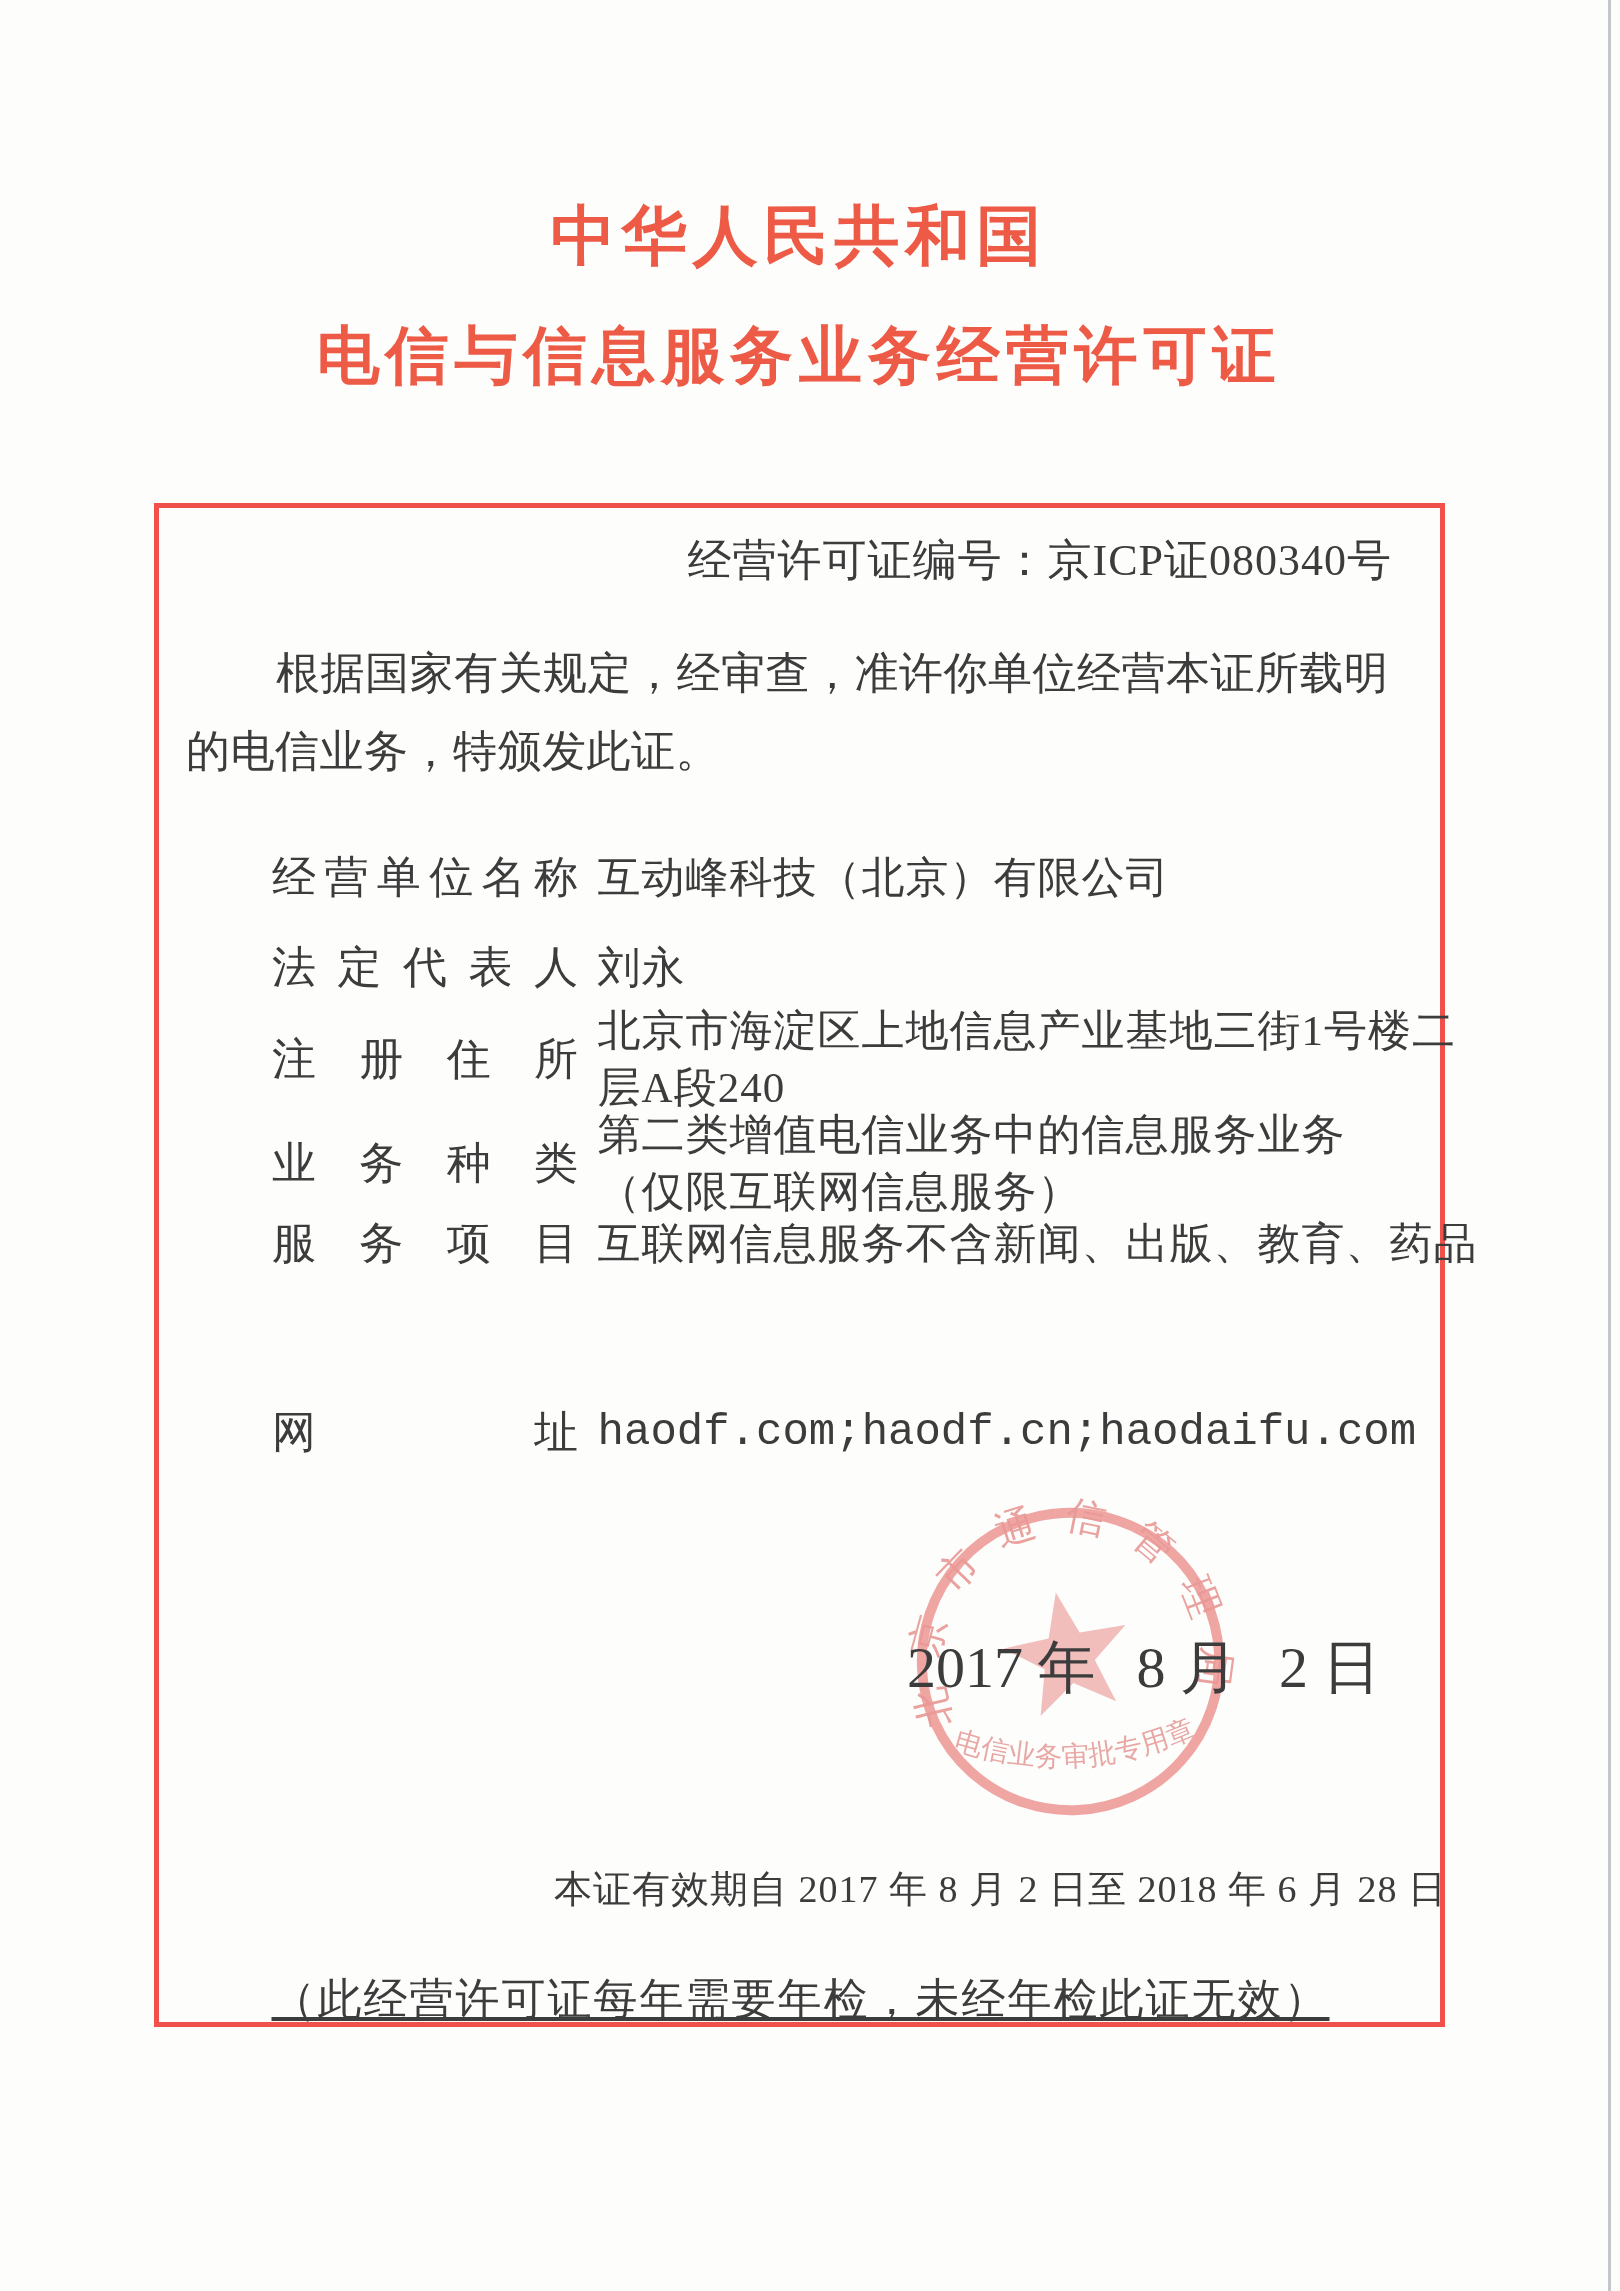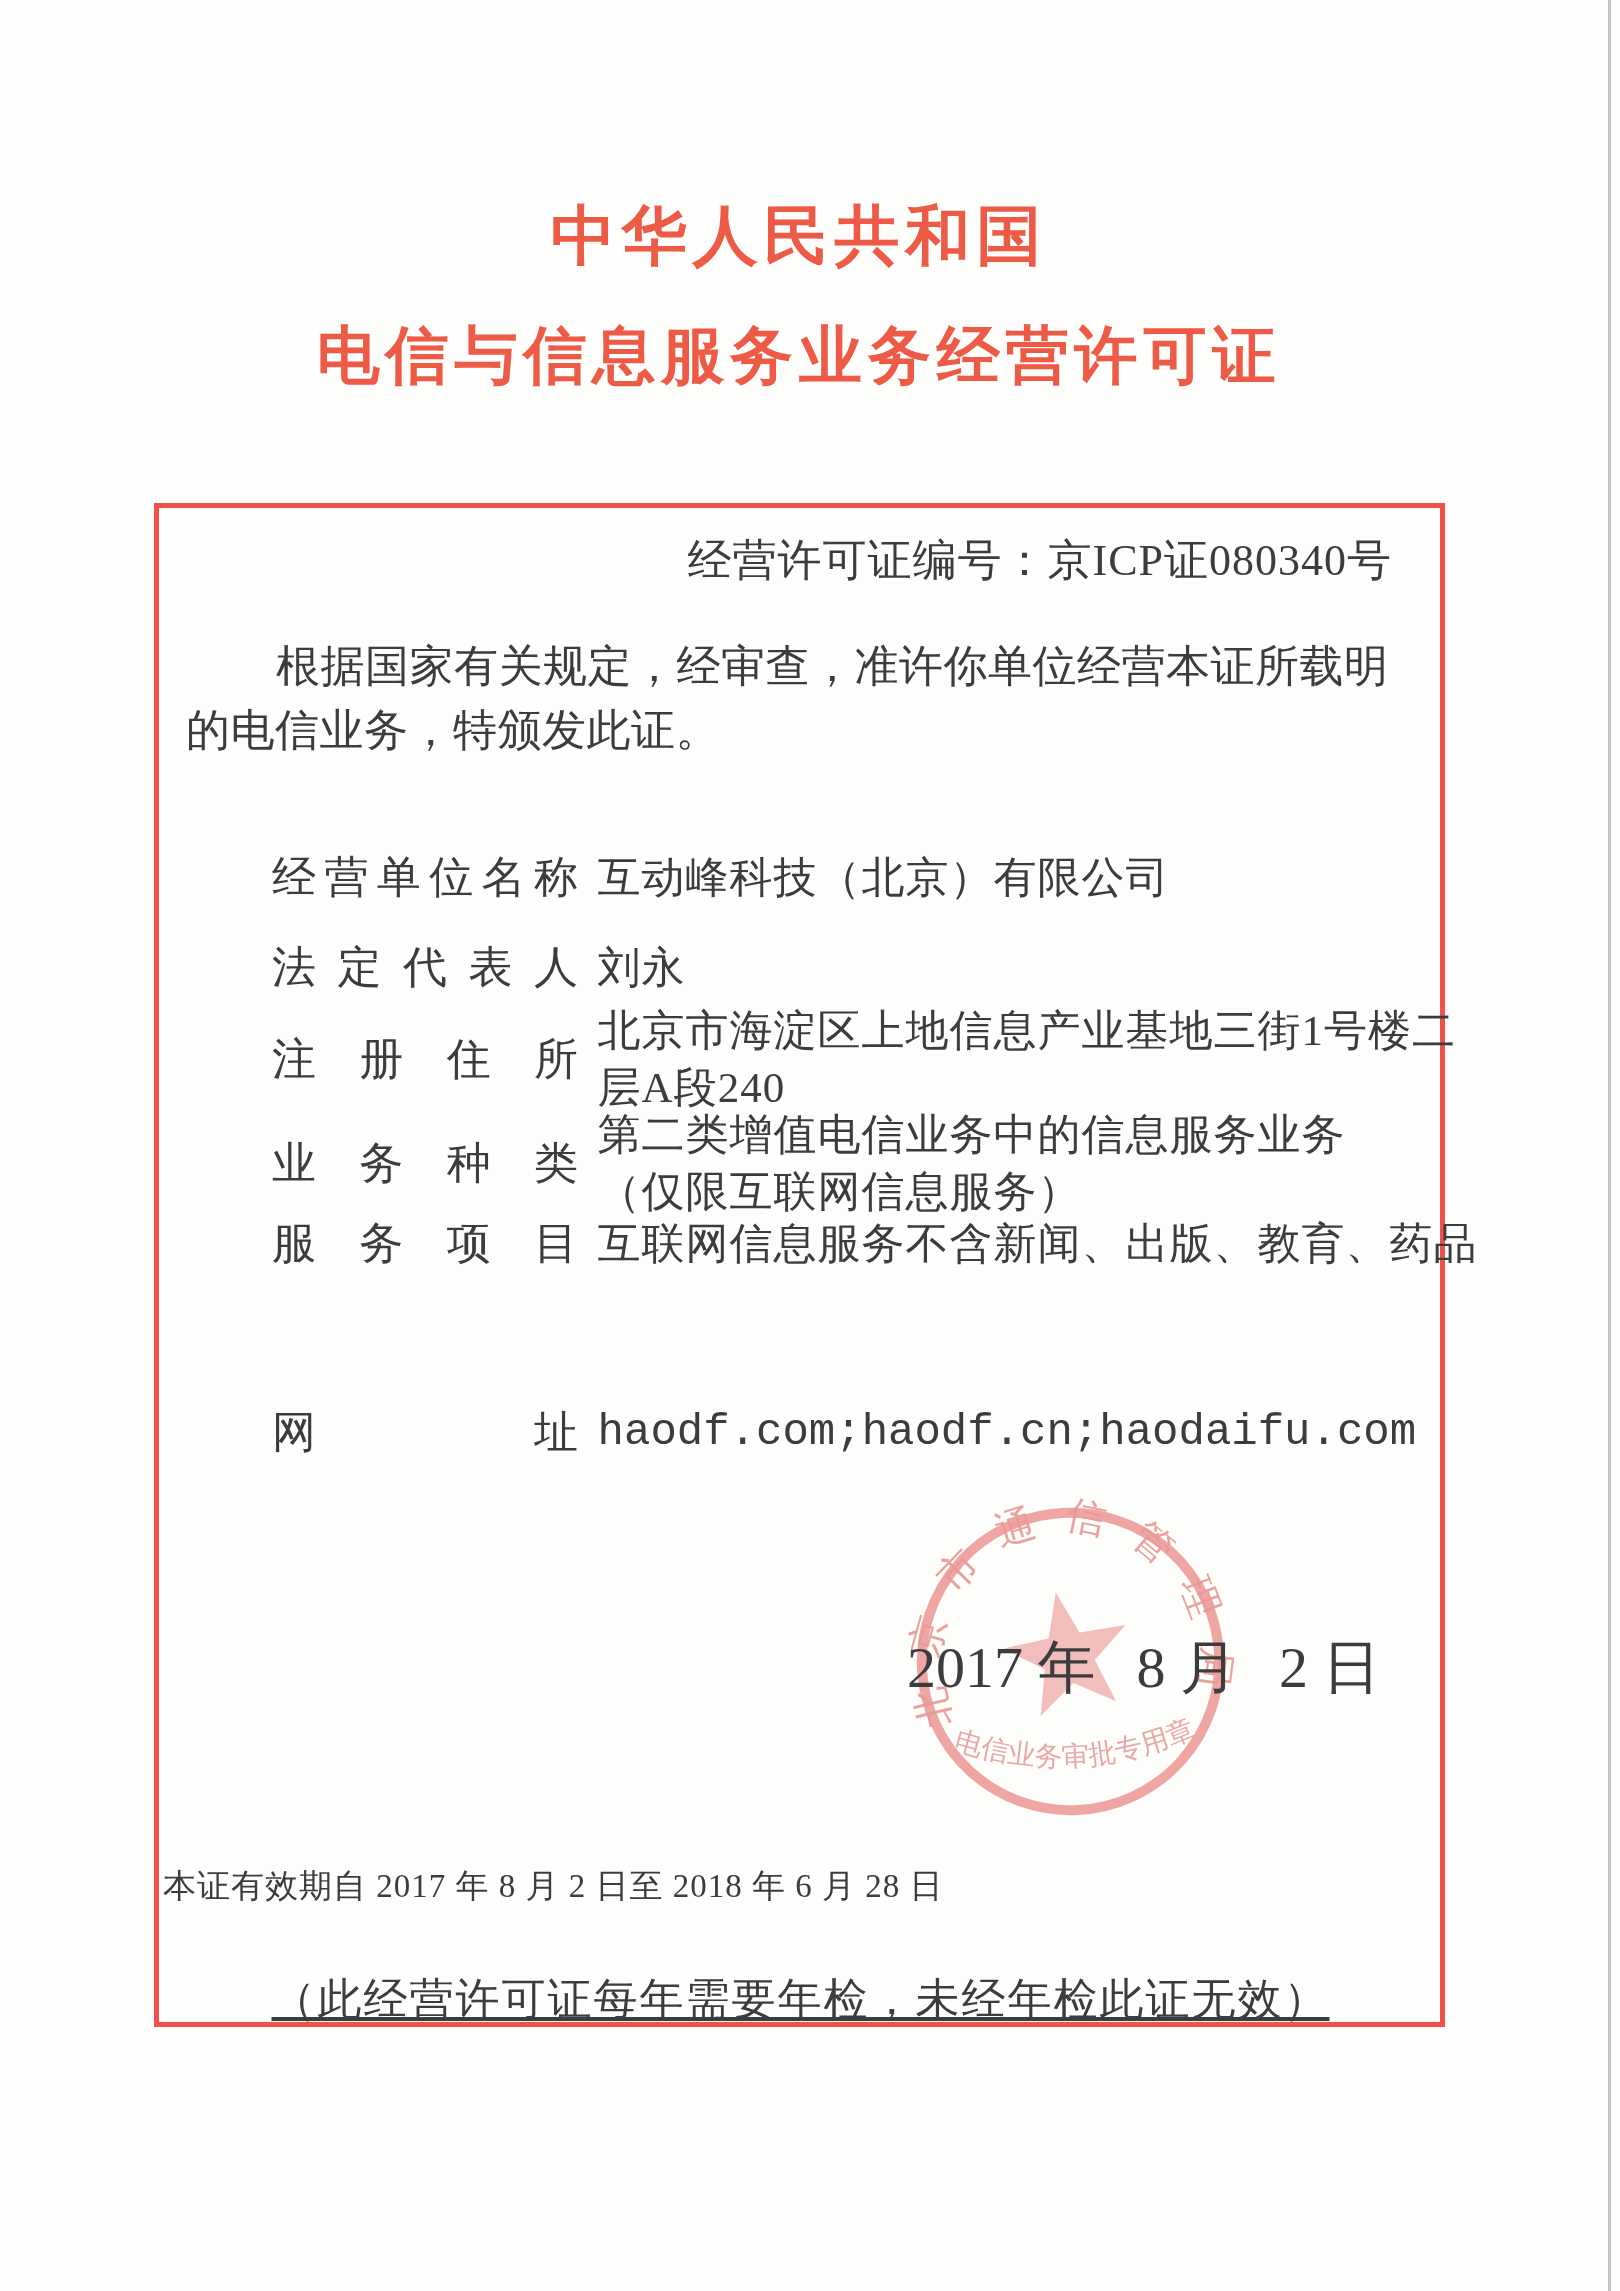--- a/index.html
+++ b/index.html
@@ -32,21 +32,21 @@
     width:1281px;height:1514px;
     border:5.9px solid #f0524b;
   }
   .license-no{
     position:absolute;top:531px;right:228px;
     font-size:44px;letter-spacing:1px;white-space:nowrap;
   }
   .intro{
     position:absolute;left:186px;top:635px;width:1227px;
     margin:0;
-    font-size:44px;line-height:64px;
+    font-size:44px;line-height:78px;
     text-indent:90px;
     letter-spacing:0.5px;
   }
   .row{
     position:absolute;left:272px;
     display:flex;align-items:flex-end;
   }
   .row.vcenter{align-items:center;}
   .flabel{
     width:306px;flex-shrink:0;
@@ -81,21 +81,21 @@
     font-size:40px;letter-spacing:26px;
     fill:#e4827f;opacity:.9;
   }
   .stamp-bottom-text{
     font-family:"Liberation Serif", serif;
     font-size:28px;letter-spacing:0;
     fill:#e18a87;opacity:.9;
   }
   .validity{
     position:absolute;left:154px;top:1864px;width:1293px;
-    text-align:left;font-size:33px;letter-spacing:1px;white-space:nowrap;margin-left:9px;
+    text-align:right;font-size:38px;letter-spacing:1px;white-space:nowrap;
   }
   .note{
     position:absolute;left:154px;top:1970px;width:1293px;
     text-align:center;font-size:44px;letter-spacing:2px;white-space:nowrap;text-decoration:underline;
   }
 </style>
 </head>
 <body>
 
 <div class="page">

